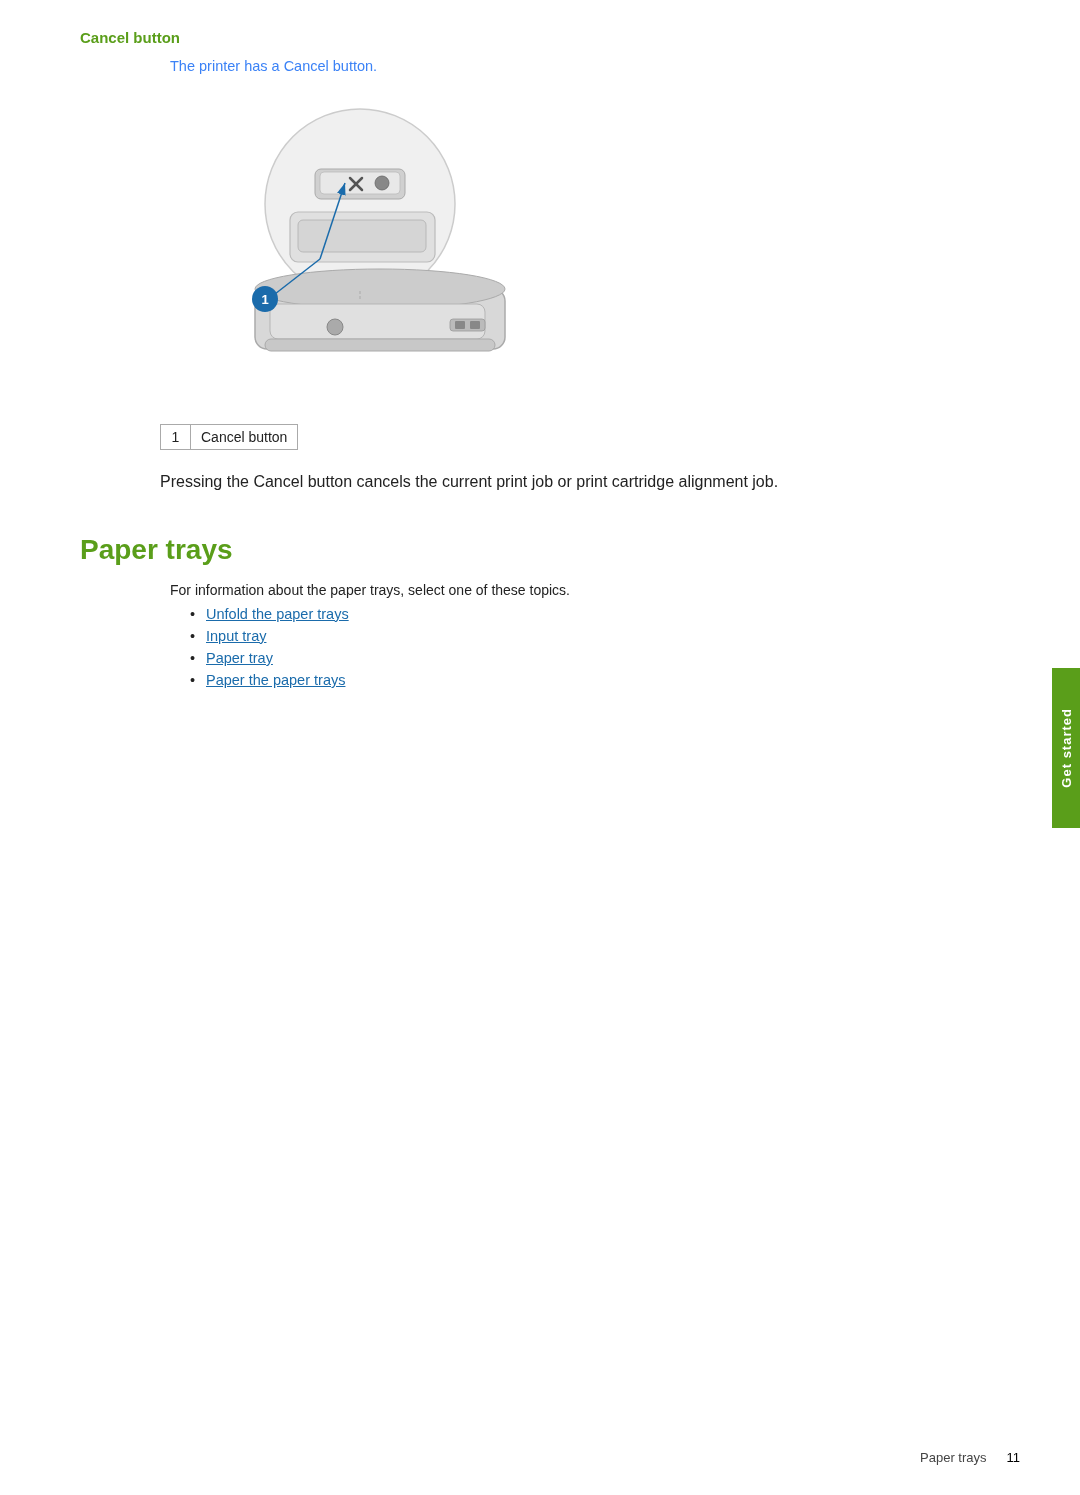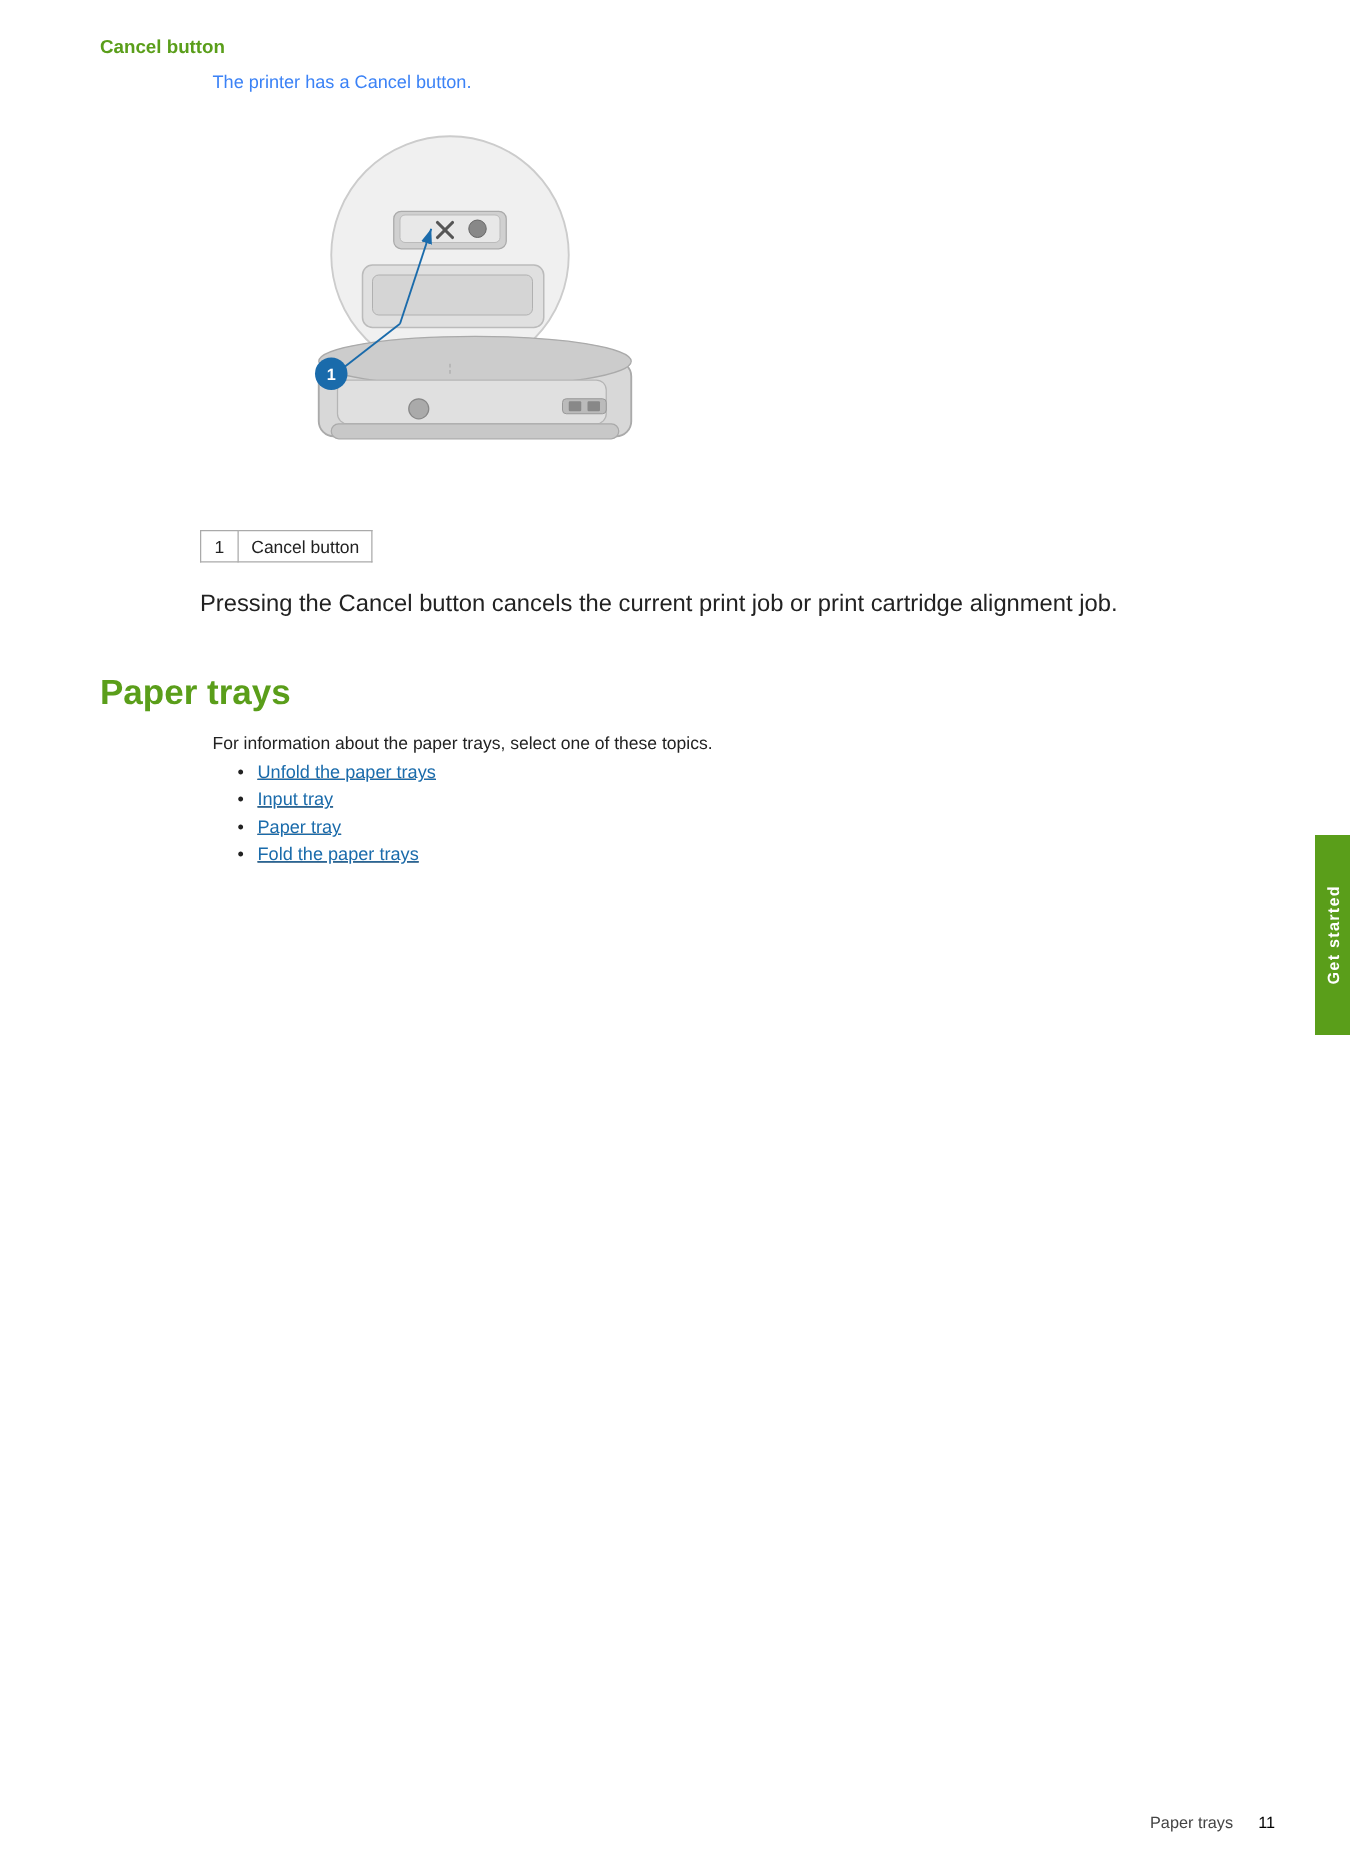--- a/index.html
+++ b/index.html
@@ -57,21 +57,21 @@
     }
 
     .caption-table td:first-child {
       border-right: 1px solid #aaa;
       text-align: center;
       min-width: 30px;
     }
 
     .press-text {
       margin-left: 80px;
-      font-size: 19px;
+      font-size: 16px;
       color: #222;
       line-height: 1.5;
       margin-top: 8px;
       margin-bottom: 40px;
     }
 
     .paper-trays-heading {
       color: #5a9e1a;
       font-size: 28px;
       font-weight: bold;
@@ -89,21 +89,20 @@
     .bullet-list {
       margin-left: 110px;
       list-style: none;
     }
 
     .bullet-list li {
       position: relative;
       padding-left: 16px;
       margin-bottom: 6px;
       font-size: 14.5px;
-      text-decoration: underline;
     }
 
     .bullet-list li::before {
       content: "•";
       position: absolute;
       left: 0;
       color: #222;
     }
 
     .bullet-list li a {
@@ -237,21 +236,21 @@
     <li>
       <a href="#">Unfold the paper trays</a>
     </li>
     <li>
       <a href="#">Input tray</a>
     </li>
     <li>
       <a href="#">Paper tray</a>
     </li>
     <li>
-      <a href="#">Fold the paper trays</a>
+      <a href="#">Paper the paper trays</a>
     </li>
   </ul>
 
 </div>
 
 <div class="side-tab">
   <span class="side-tab-text">Get started</span>
 </div>
 
 <div class="footer">

